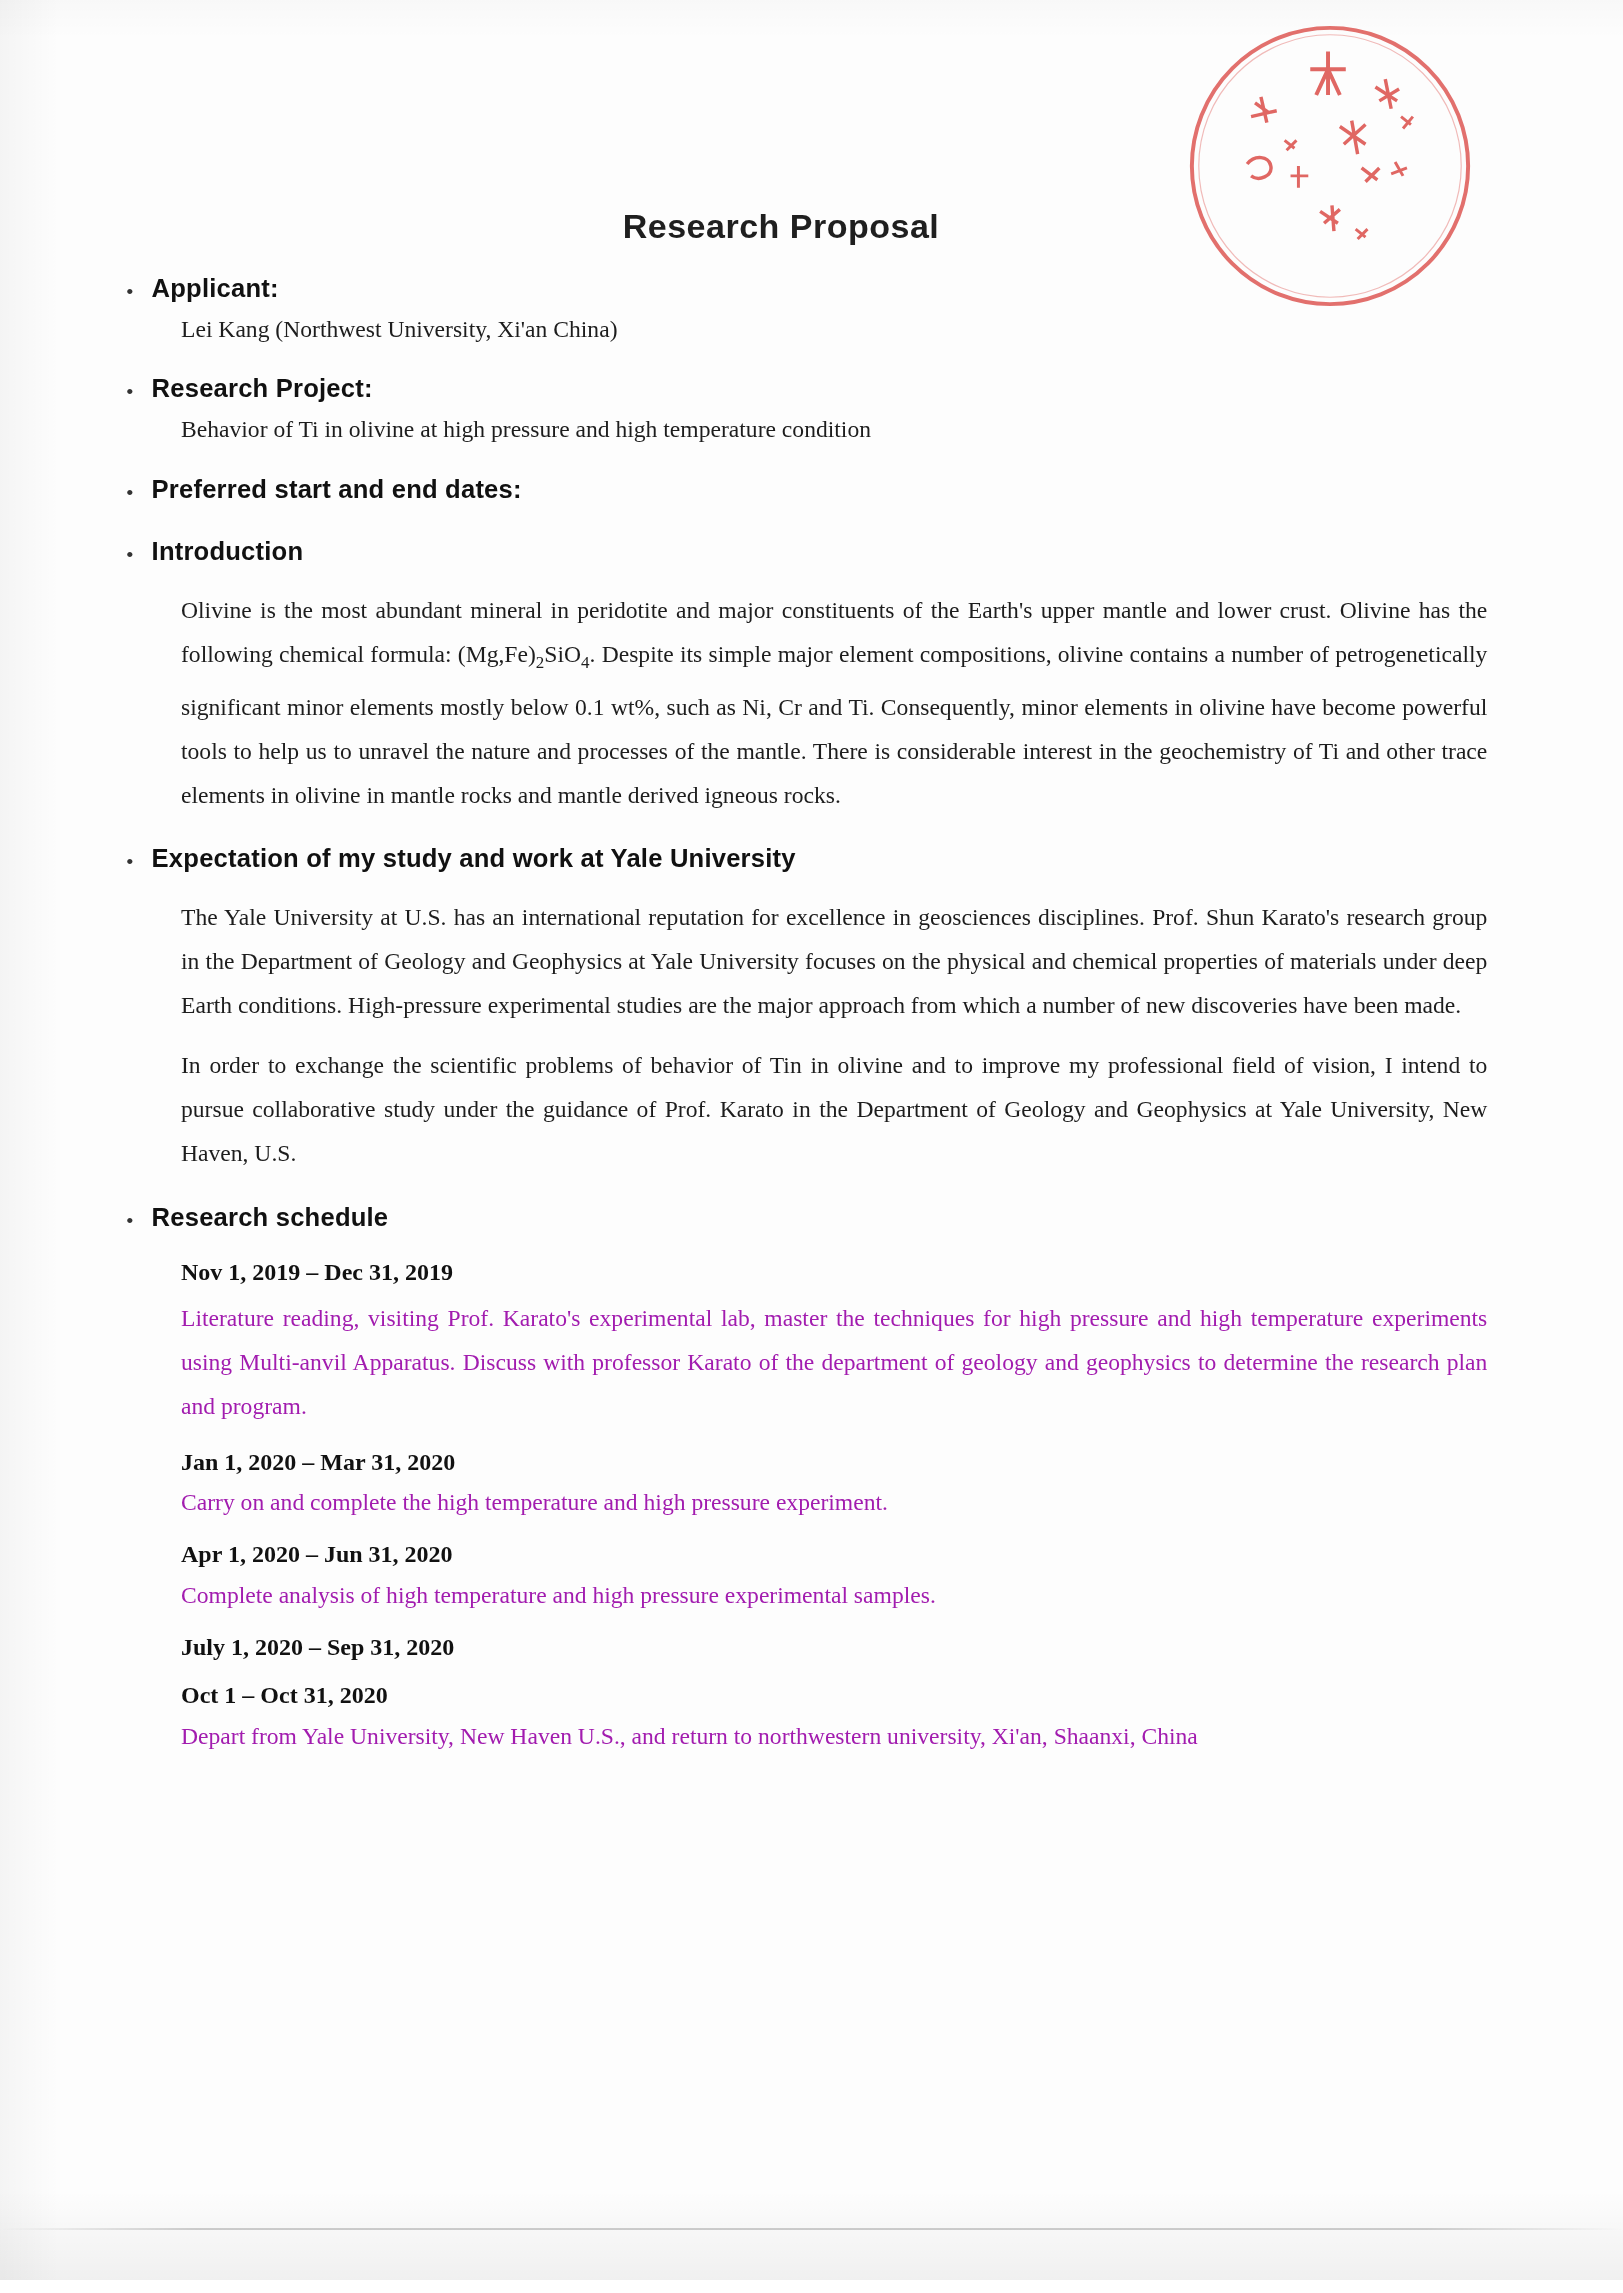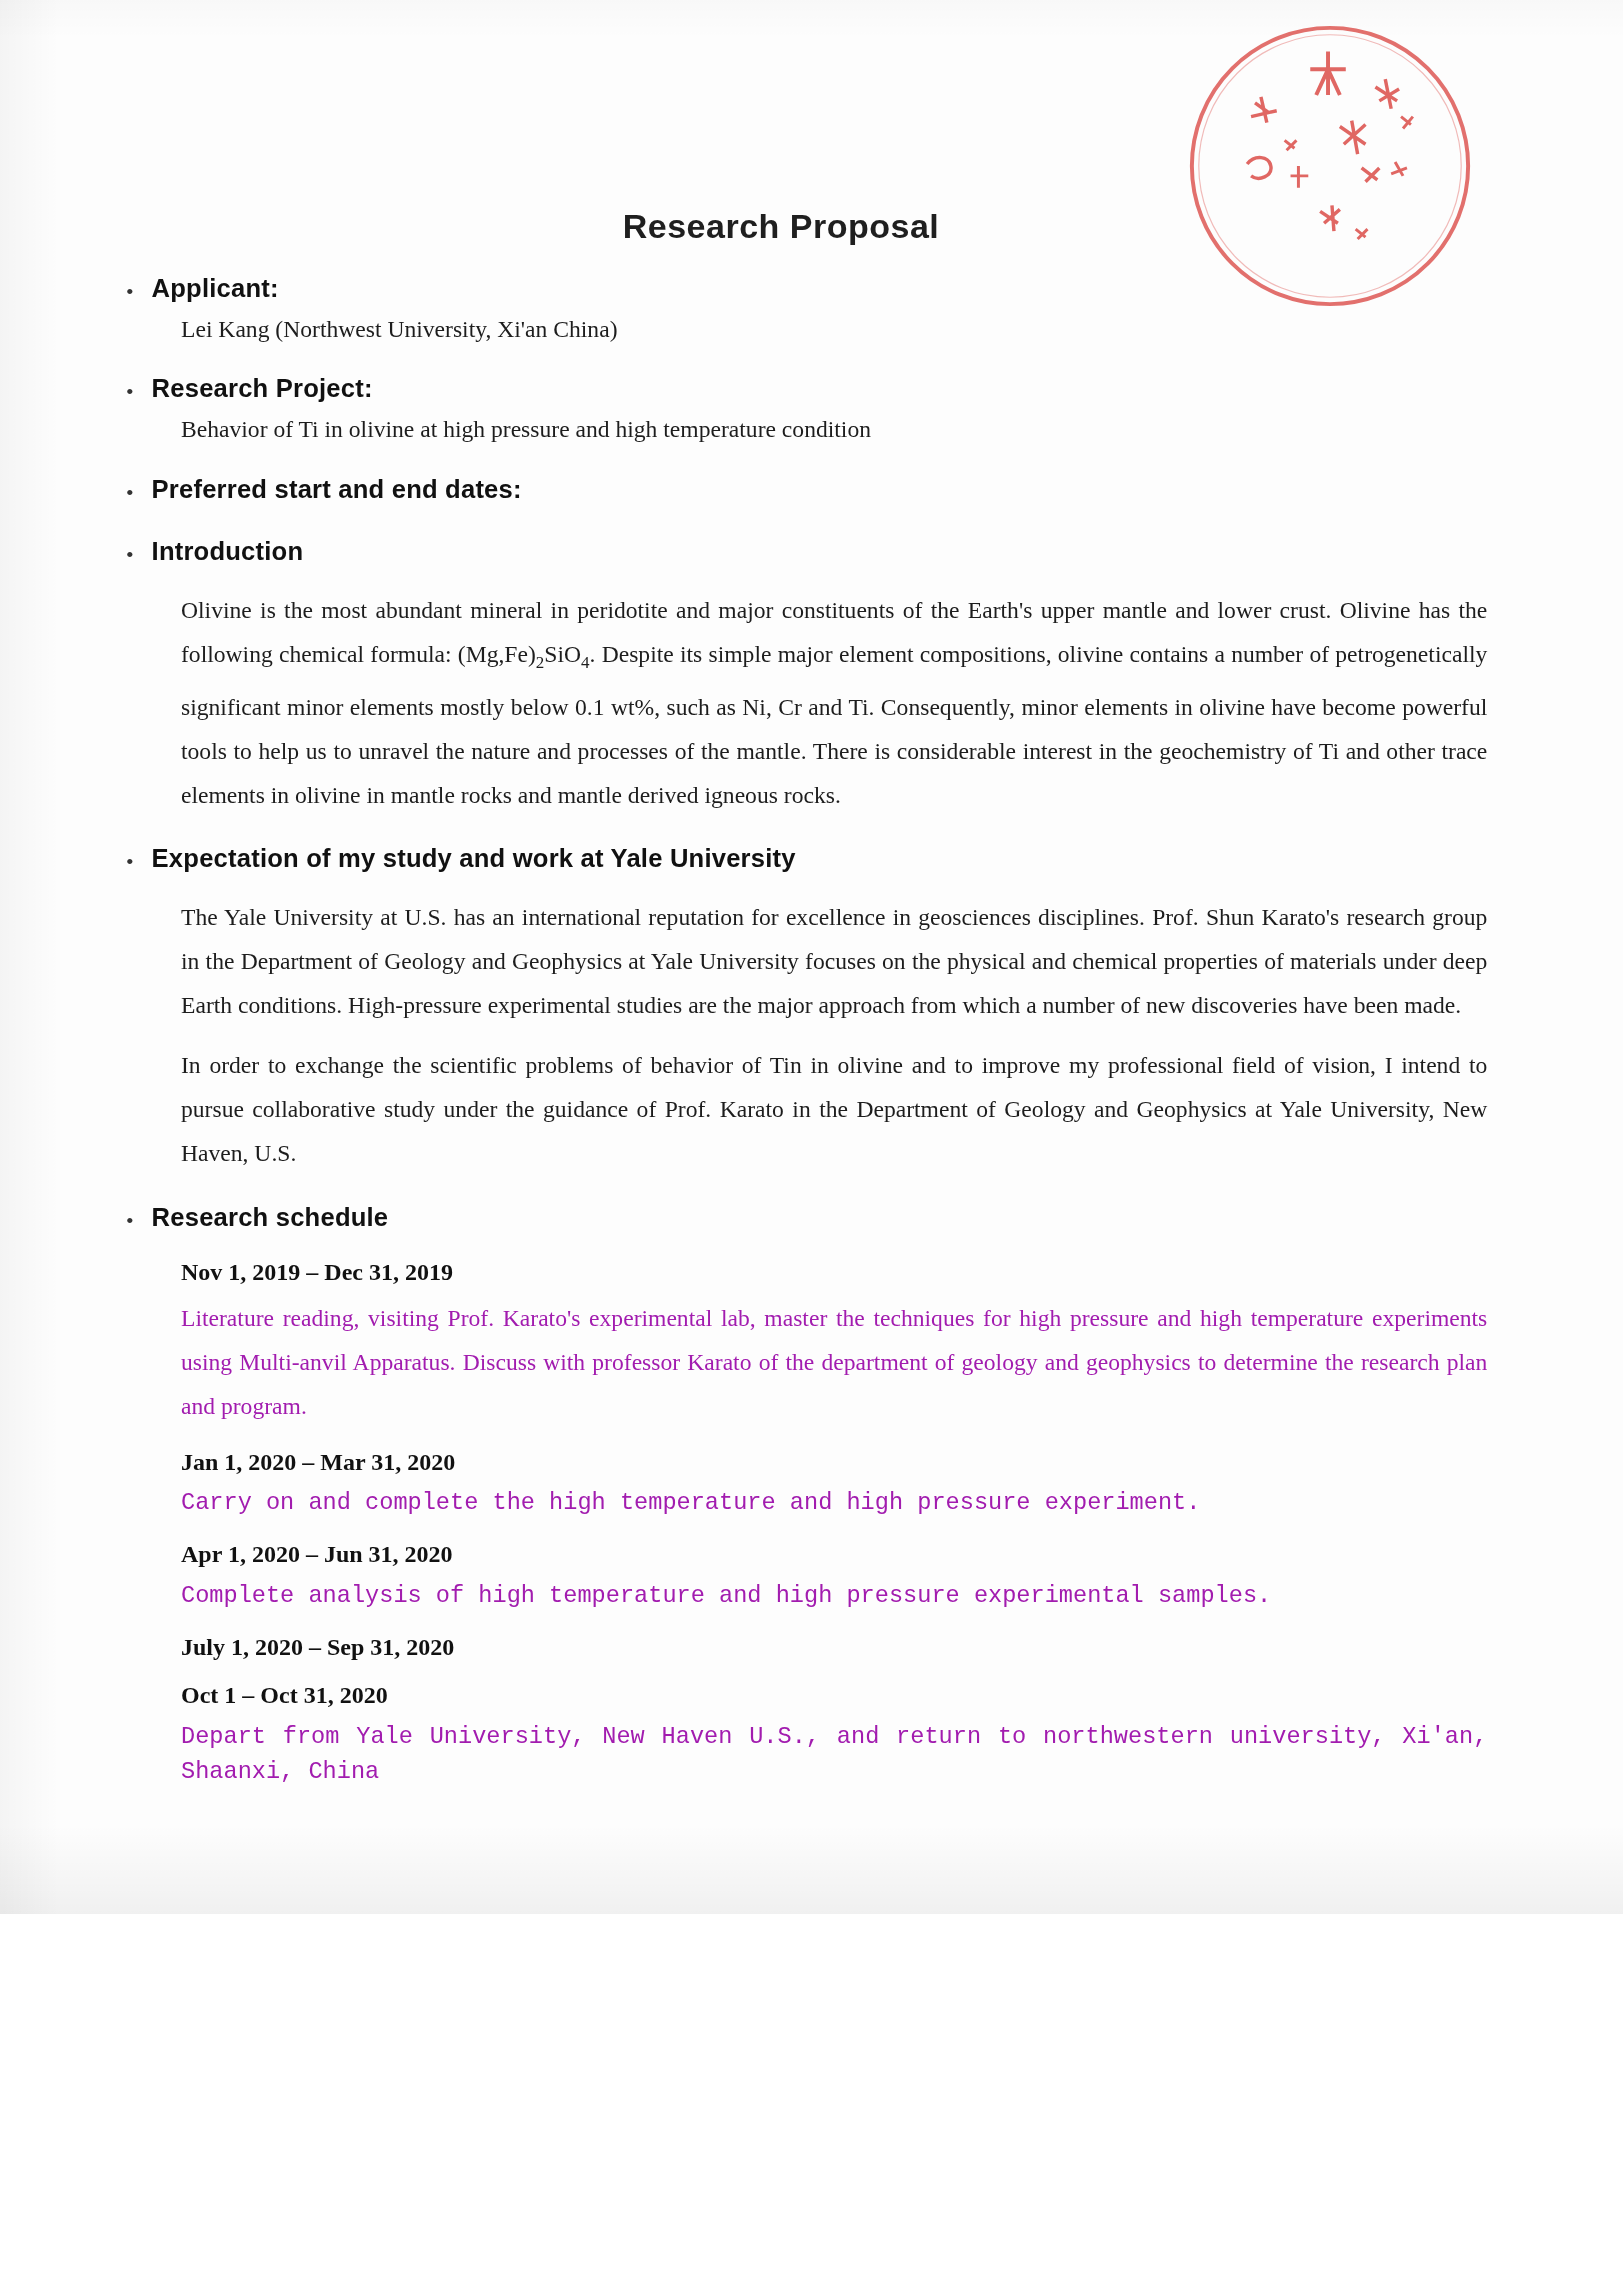--- a/index.html
+++ b/index.html
@@ -3,21 +3,21 @@
 <meta charset="utf-8">
 <style>
   html, body {
     margin: 0;
     padding: 0;
     background: #ffffff;
   }
   .page {
     position: relative;
     width: 1623px;
-    height: 1914px;
+    height: 2280px;
     background: #fdfdfd;
     overflow: hidden;
     font-family: "Liberation Serif", serif;
     color: #1a1a1a;
   }
   
   .scan-shade {
     position: absolute;
     inset: 0;
     pointer-events: none;
@@ -89,21 +89,20 @@
   }
   .sched-text {
     font-size: 23.6px;
     line-height: 44px;
     text-align: justify;
     margin-top: 9.9px;
     color: #a21caf;
   }
   .sched-text.single {
     line-height: 35px;
-    font-family: Liberation Mono, monospace;
   }
   sub { font-size: 0.72em; }
   
   .stamp {
     position: absolute;
     left: 1182px;
     top: 17.7px;
     width: 296px;
     height: 296px;
     opacity: 0.82;

